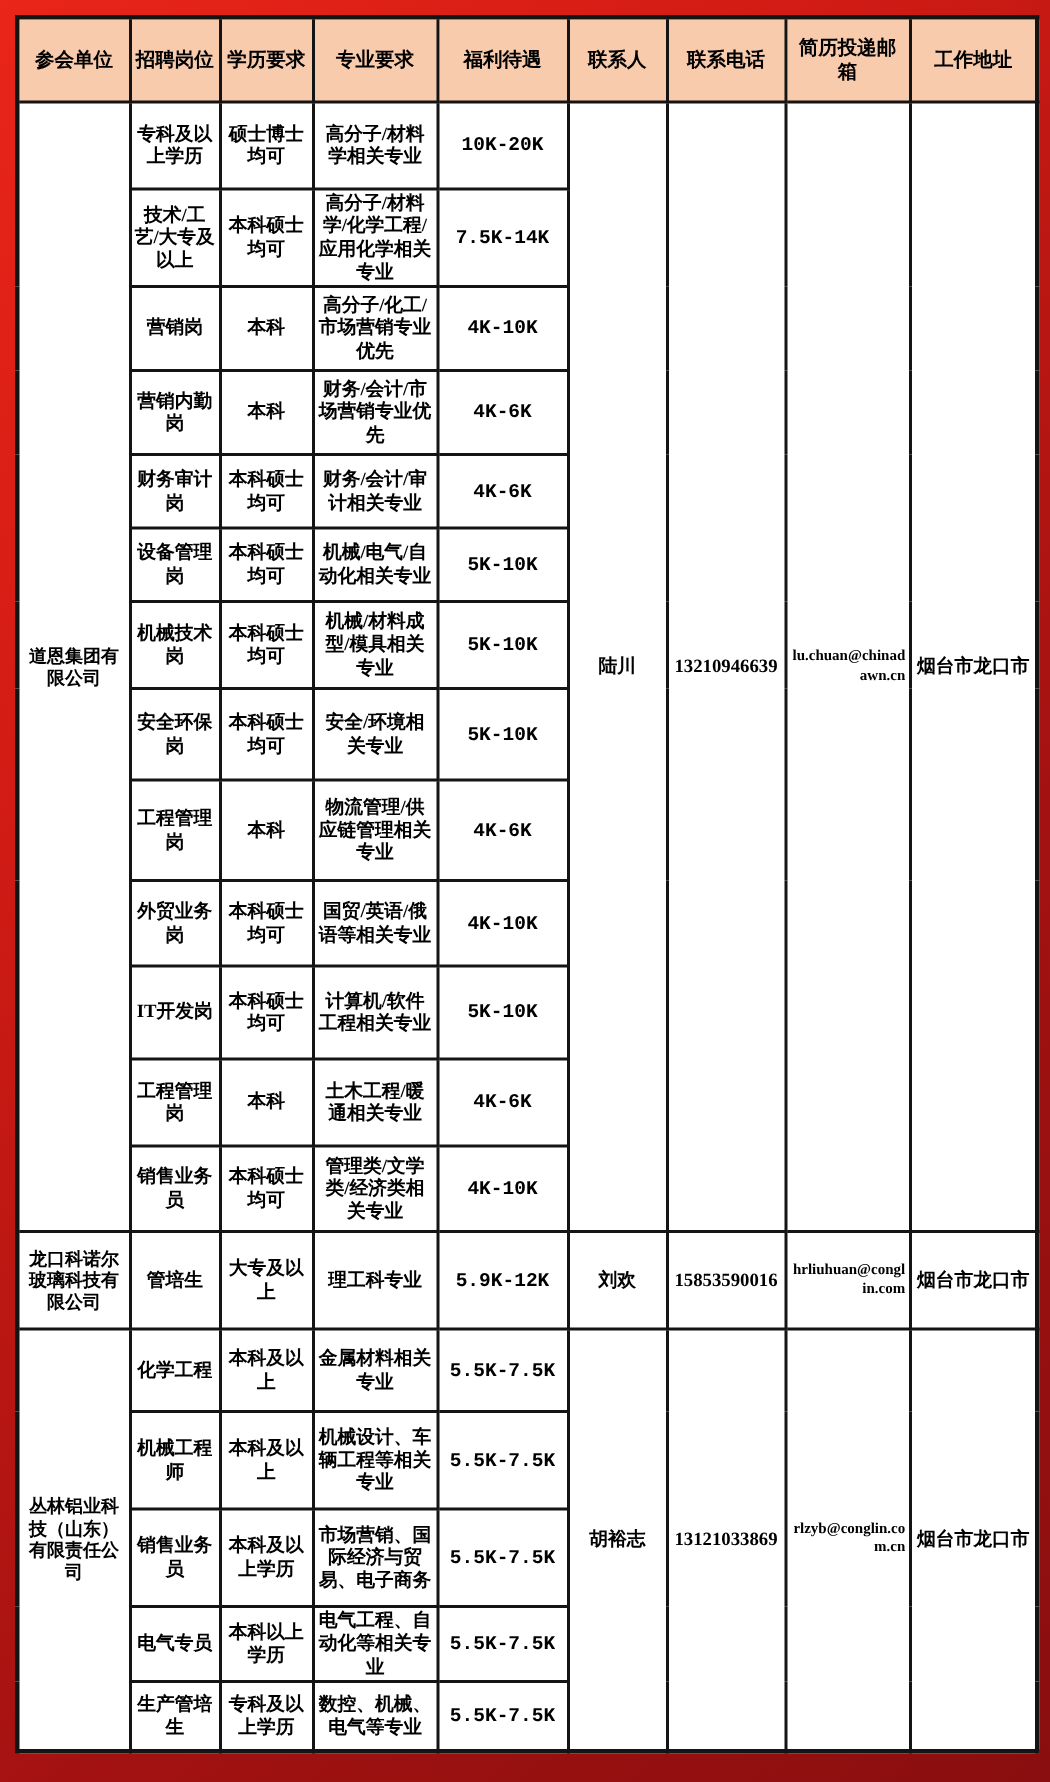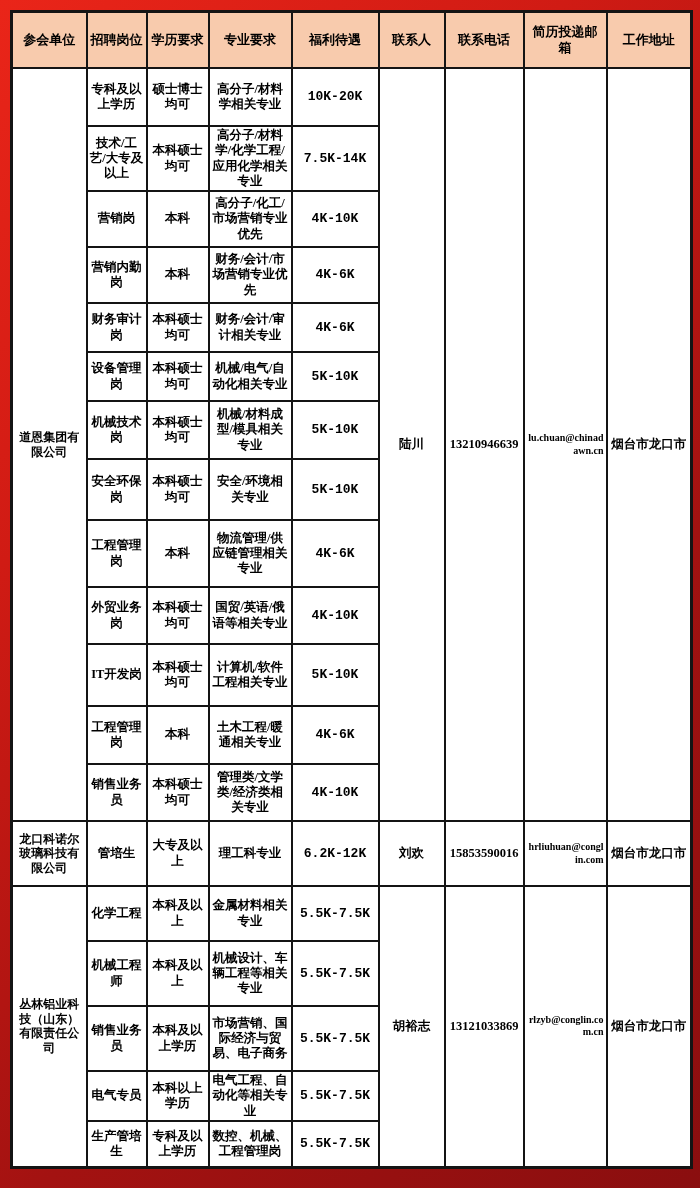--- a/index.html
+++ b/index.html
@@ -145,21 +145,21 @@
           <td>销售业务员</td>
           <td>本科硕士均可</td>
           <td>管理类/文学类/经济类相关专业</td>
           <td class="salary">4K-10K</td>
         </tr>
         <tr style="height: 65px;">
           <td class="company">龙口科诺尔玻璃科技有限公司</td>
           <td>管培生</td>
           <td>大专及以上</td>
           <td>理工科专业</td>
-          <td class="salary">6.2K-12K</td>
+          <td class="salary">5.9K-12K</td>
           <td>刘欢</td>
           <td>15853590016</td>
           <td class="email">hrliuhuan@conglin.com</td>
           <td>烟台市龙口市</td>
         </tr>
         <tr style="height: 55px;">
           <td rowspan="5" class="company">丛林铝业科技（山东）有限责任公司</td>
           <td>化学工程</td>
           <td>本科及以上</td>
           <td>金属材料相关专业</td>
@@ -183,18 +183,18 @@
         </tr>
         <tr style="height: 50px;">
           <td>电气专员</td>
           <td>本科以上学历</td>
           <td>电气工程、自动化等相关专业</td>
           <td class="salary">5.5K-7.5K</td>
         </tr>
         <tr style="height: 46px;">
           <td>生产管培生</td>
           <td>专科及以上学历</td>
-          <td>数控、机械、工程管理岗</td>
+          <td>数控、机械、电气等专业</td>
           <td class="salary">5.5K-7.5K</td>
         </tr>
       </tbody>
   </table>
 </div>
 
 </body></html>

